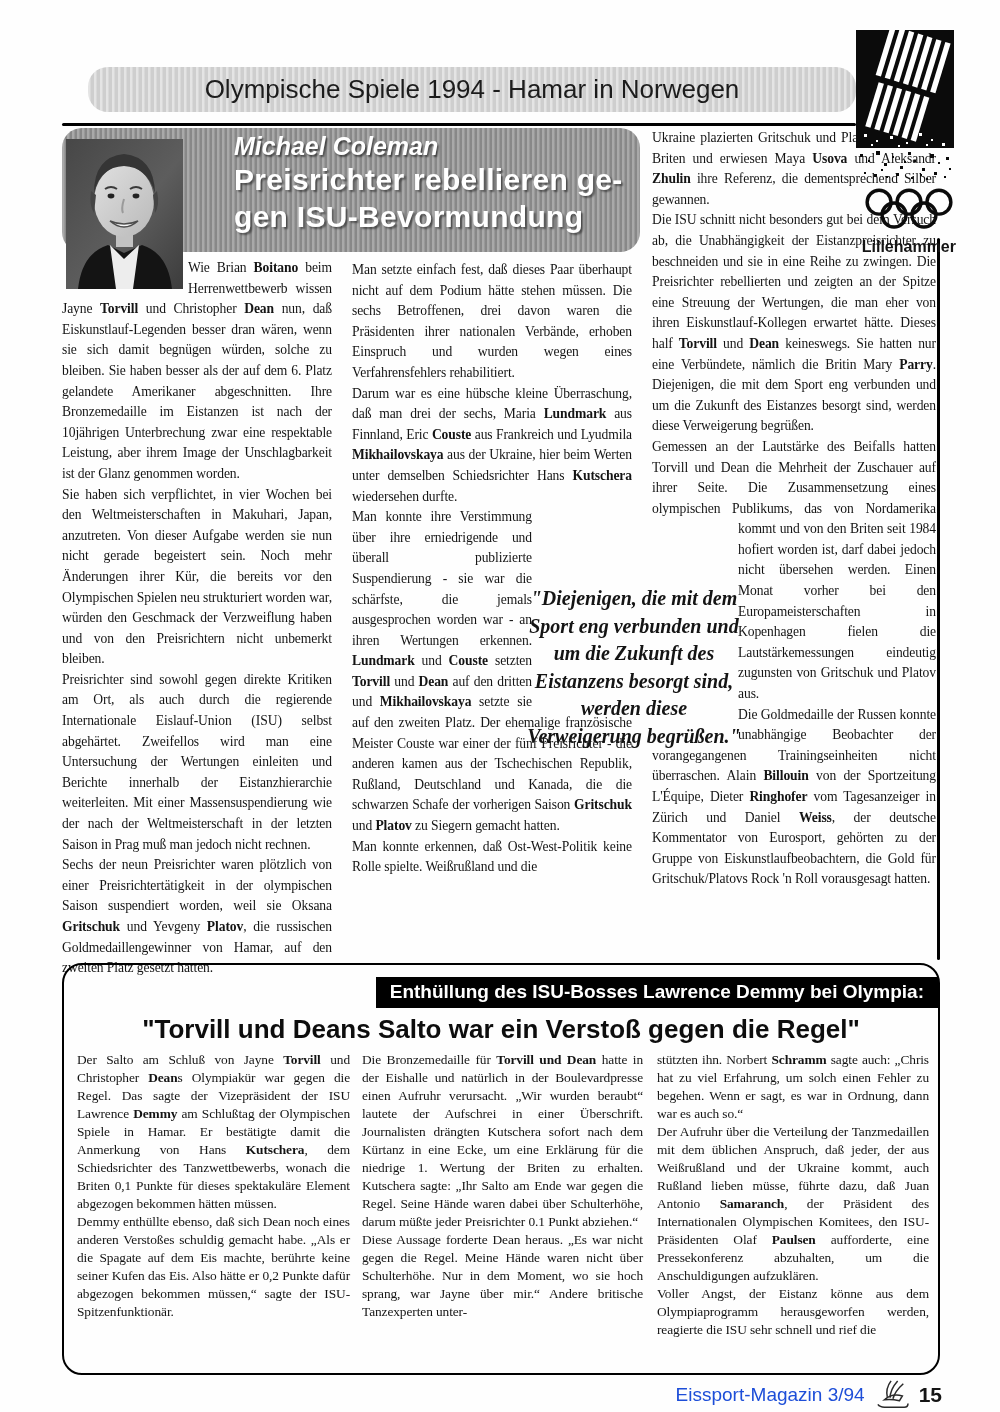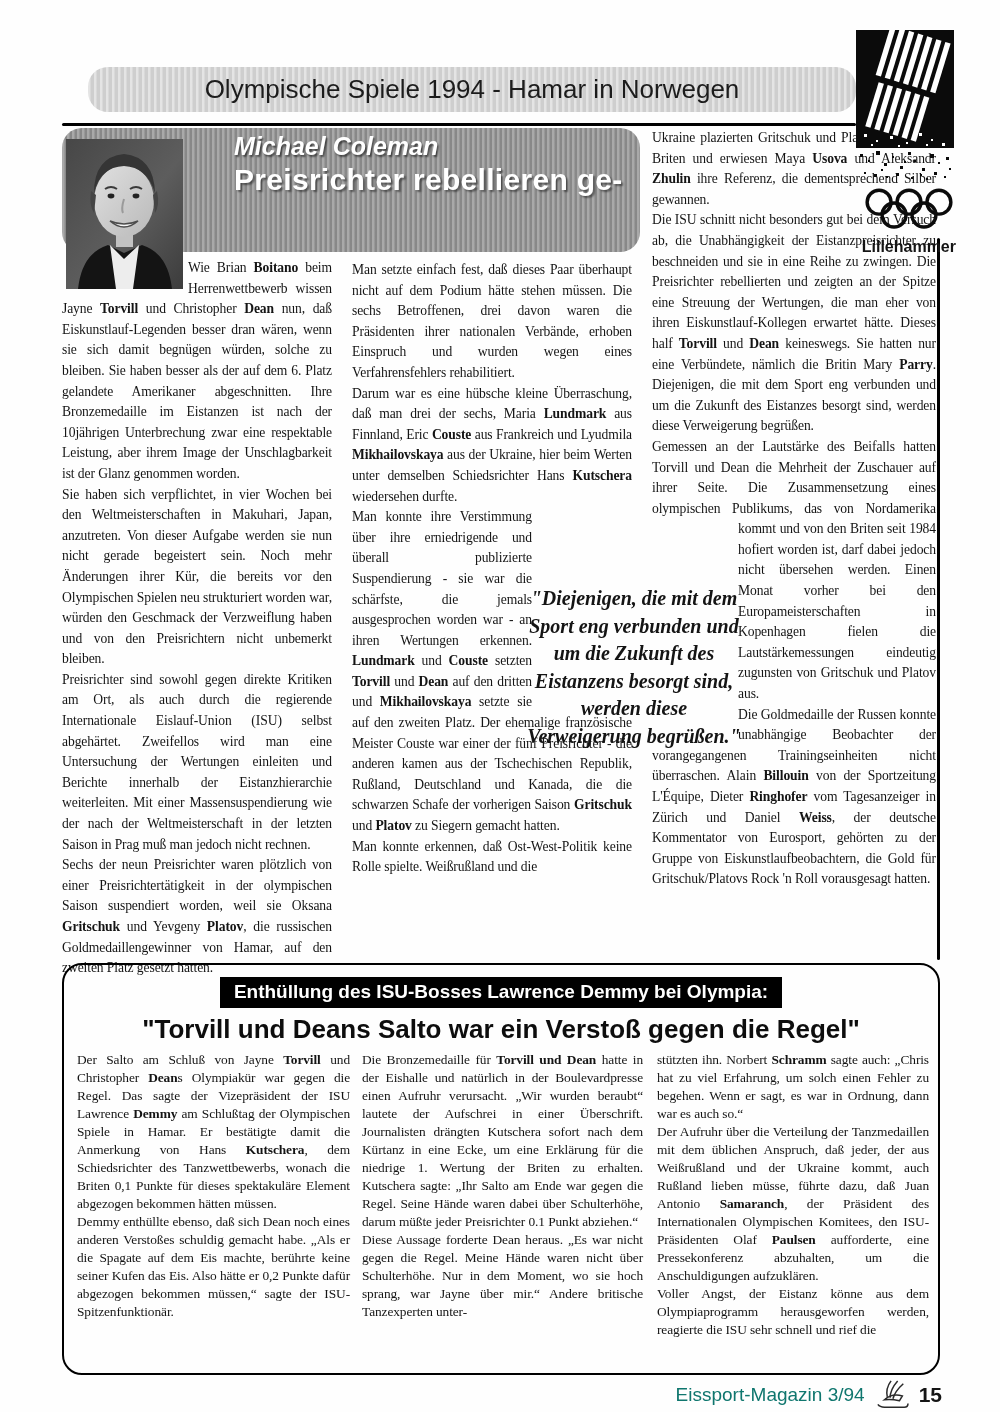--- a/index.html
+++ b/index.html
@@ -39,39 +39,39 @@
   .qspace-l{float:left;width:86px;height:210px;}
 
   #pullquote{left:526px;top:585px;width:216px;text-align:center;z-index:2;
              font-weight:bold;font-style:italic;font-size:20px;line-height:27.5px;}
 
   #vrule{left:937px;top:238px;width:3px;height:722px;background:#000;}
 
   
   #bottombox{left:62px;top:963px;width:878px;height:412px;box-sizing:border-box;
              border:2px solid #000;}
-  #kickerwrap{text-align:center;margin-top:12px;}
+  #kickerwrap{text-align:right;margin-top:12px;}
   #kicker{display:inline-block;background:#000;color:#fff;padding:4px 14px 5px;
           font-family:"Liberation Sans",sans-serif;font-weight:bold;font-size:19px;}
   #headline{text-align:center;margin-top:6px;font-family:"Liberation Sans",sans-serif;
             font-weight:bold;font-size:26px;color:#0d0d0d;}
   .bcol{position:absolute;top:86px;}
   .b-text{font-size:13.4px;line-height:18px;text-align:justify;letter-spacing:-.1px;hyphens:auto;}
   #bcol1{left:13px;width:273px;}
   #bcol2{left:298px;width:281px;}
   #bcol3{left:593px;width:272px;}
 
   
   #logo{left:856px;top:30px;width:100px;text-align:right;z-index:2;}
   #logo .label{font-family:"Liberation Sans",sans-serif;font-weight:bold;font-size:16px;margin-top:2px;}
 
   
   #footer{right:58px;top:1379px;display:flex;align-items:center;gap:8px;
           font-family:"Liberation Sans",sans-serif;}
-  #footer .mag{font-size:19px;color:#0f766e;}
+  #footer .mag{font-size:19px;color:#1d4ed8;}
   #footer .pageno{font-size:21px;font-weight:bold;}
 </style>
 </head>
 <body>
 
 <div class="abs" id="band">
   <span>Olympische Spiele 1994 - Hamar in Norwegen</span>
 </div>
 
 <div class="abs" id="logo">
@@ -149,20 +149,21 @@
   </svg>
   <div class="label">Lillehammer</div>
 </div>
 
 <div class="abs" id="toprule"></div>
 
 <div class="abs" id="headbox">
   <div class="author">Michael Coleman</div>
   <div class="htitle">
     <div>Preisrichter rebellieren ge-</div>
+    <div>gen ISU-Bevormundung</div>
   </div>
 </div>
 
 <div class="abs" id="portrait">
   <svg width="117" height="150" viewBox="0 0 117 150">
     <defs>
       <linearGradient id="pbg" x1="0" y1="0" x2="1" y2="1">
         <stop offset="0" stop-color="#474747"></stop>
           <stop offset="0.55" stop-color="#5d5d5d"></stop>
           <stop offset="1" stop-color="#3c3c3c"></stop>

